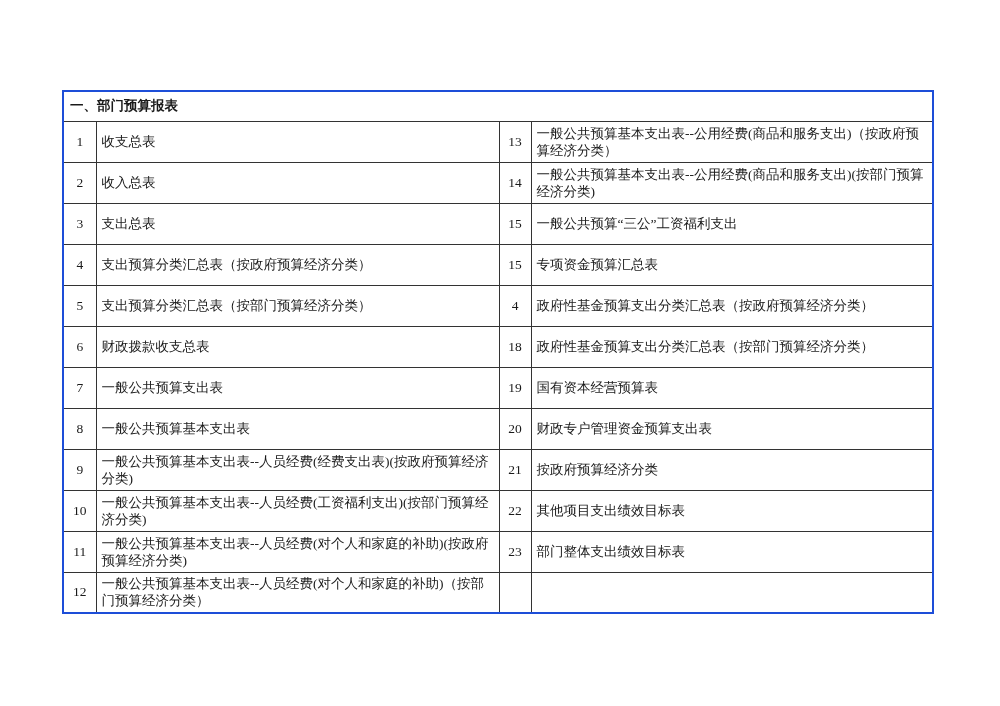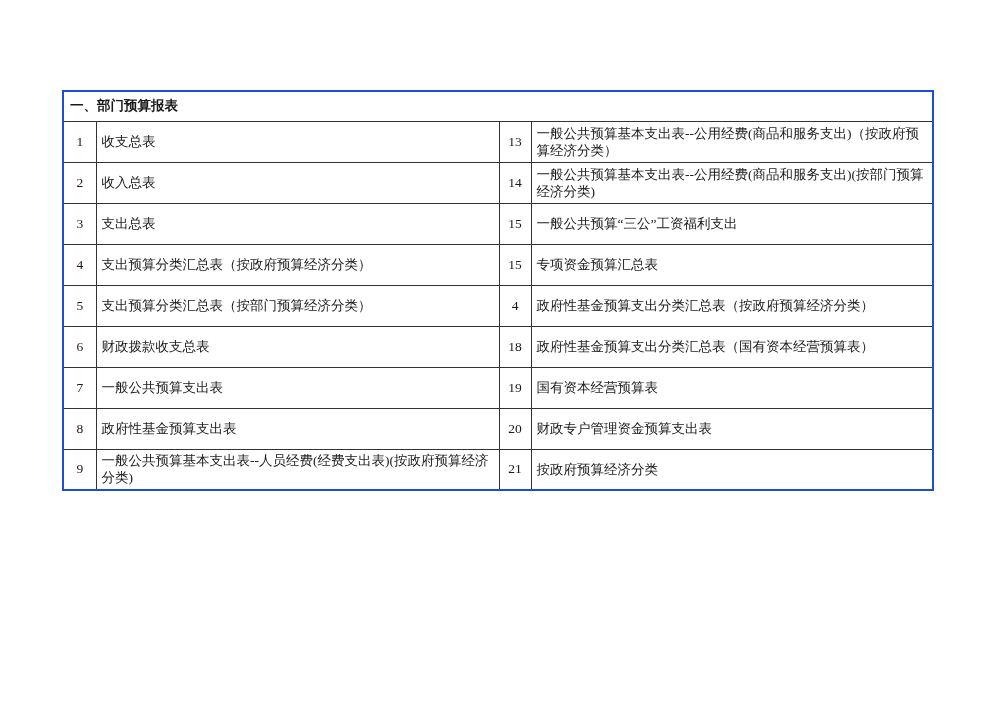--- a/index.html
+++ b/index.html
@@ -108,36 +108,54 @@
       <tr class="body-row">
         <td class="num">5</td>
         <td class="txt">支出预算分类汇总表（按部门预算经济分类）</td>
         <td class="num">4</td>
         <td class="txt">政府性基金预算支出分类汇总表（按政府预算经济分类）</td>
       </tr>
       <tr class="body-row">
         <td class="num">6</td>
         <td class="txt">财政拨款收支总表</td>
         <td class="num">18</td>
-        <td class="txt">政府性基金预算支出分类汇总表（国有资本经营预算表）</td>
+        <td class="txt">政府性基金预算支出分类汇总表（按部门预算经济分类）</td>
       </tr>
       <tr class="body-row">
         <td class="num">7</td>
         <td class="txt">一般公共预算支出表</td>
         <td class="num">19</td>
         <td class="txt">国有资本经营预算表</td>
       </tr>
       <tr class="body-row">
         <td class="num">8</td>
-        <td class="txt">政府性基金预算支出表</td>
+        <td class="txt">一般公共预算基本支出表</td>
         <td class="num">20</td>
         <td class="txt">财政专户管理资金预算支出表</td>
       </tr>
       <tr class="body-row">
         <td class="num">9</td>
         <td class="txt">一般公共预算基本支出表--人员经费(经费支出表)(按政府预算经济分类)</td>
         <td class="num">21</td>
         <td class="txt">按政府预算经济分类</td>
       </tr>
+      <tr class="body-row">
+        <td class="num">10</td>
+        <td class="txt">一般公共预算基本支出表--人员经费(工资福利支出)(按部门预算经济分类)</td>
+        <td class="num">22</td>
+        <td class="txt">其他项目支出绩效目标表</td>
+      </tr>
+      <tr class="body-row">
+        <td class="num">11</td>
+        <td class="txt">一般公共预算基本支出表--人员经费(对个人和家庭的补助)(按政府预算经济分类)</td>
+        <td class="num">23</td>
+        <td class="txt">部门整体支出绩效目标表</td>
+      </tr>
+      <tr class="body-row">
+        <td class="num">12</td>
+        <td class="txt">一般公共预算基本支出表--人员经费(对个人和家庭的补助)（按部门预算经济分类）</td>
+        <td class="num"></td>
+        <td class="txt"></td>
+      </tr>
     </tbody>
   </table>
 
 </div>
 
 </body></html>

